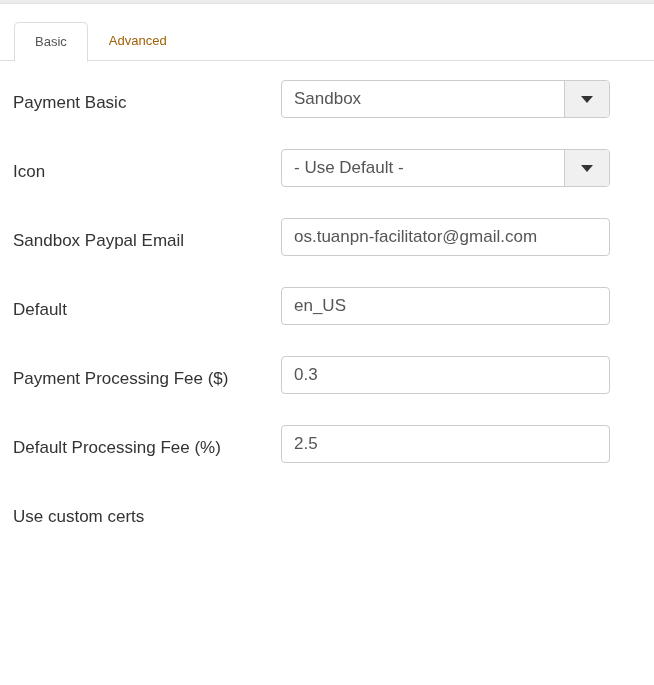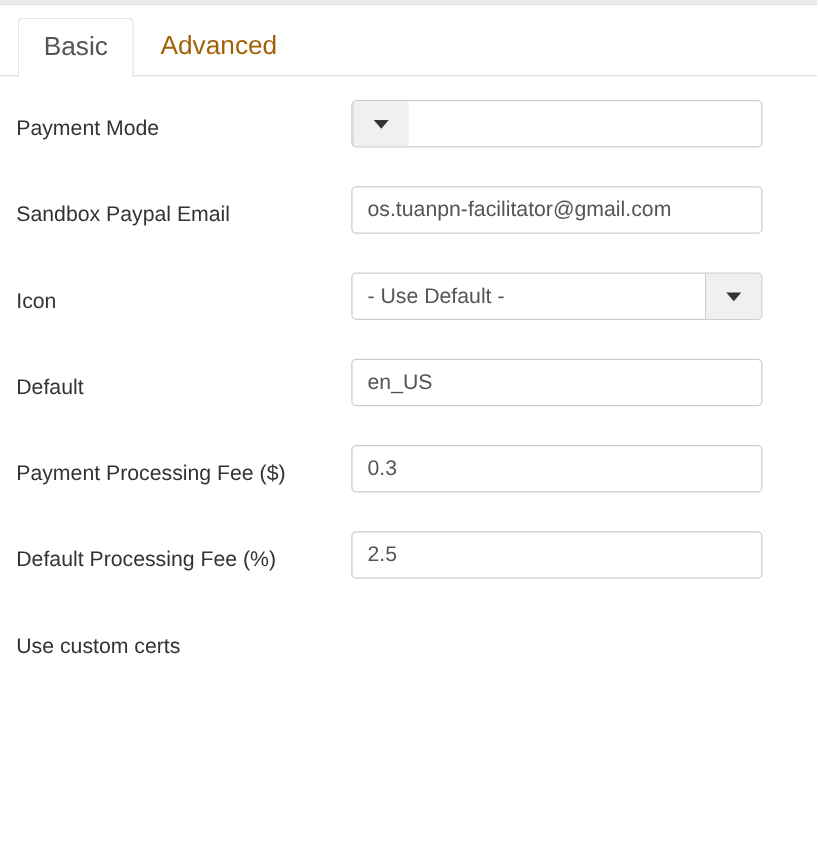--- a/index.html
+++ b/index.html
@@ -39,21 +39,21 @@
     position: absolute;
     left: 0;
     right: 0;
     bottom: 0;
     height: 1px;
     background: #dddddd;
   }
   .tab {
     position: relative;
     z-index: 2;
-    font-size: 21px;
+    font-size: 13px;
     line-height: 1;
     padding: 12px 20px 13px 20px;
     margin-bottom: 0;
     border: 1px solid transparent;
     border-radius: 5px 5px 0 0;
     cursor: pointer;
     white-space: nowrap;
     box-sizing: border-box;
   }
   .tab.active {
@@ -161,50 +161,51 @@
     <span>Basic</span>
   </div>
   <div class="tab inactive">
     <span>Advanced</span>
   </div>
 </div>
 
 <div class="form">
 
   <div class="form-row">
-    <div class="label-cell">Payment Mode</div>
+    <div class="label-cell">Payment Basic</div>
     <div class="control-cell">
       <div class="select-wrap">
+        <div class="select-value">Sandbox</div>
         <div class="select-arrow-btn">
           <span class="caret"></span>
         </div>
       </div>
-    </div>
-  </div>
-
-  <div class="form-row">
-    <div class="label-cell">Sandbox Paypal Email</div>
-    <div class="control-cell">
-      <input class="text-input" type="text" value="os.tuanpn-facilitator@gmail.com" style="">
     </div>
   </div>
 
   <div class="form-row">
     <div class="label-cell">Icon</div>
     <div class="control-cell">
       <div class="select-wrap">
         <div class="select-value">- Use Default -</div>
         <div class="select-arrow-btn">
           <span class="caret"></span>
         </div>
       </div>
     </div>
   </div>
 
   <div class="form-row">
+    <div class="label-cell">Sandbox Paypal Email</div>
+    <div class="control-cell">
+      <input class="text-input" type="text" value="os.tuanpn-facilitator@gmail.com" style="">
+    </div>
+  </div>
+
+  <div class="form-row">
     <div class="label-cell">Default</div>
     <div class="control-cell">
       <input class="text-input" type="text" value="en_US" style="">
     </div>
   </div>
 
   <div class="form-row">
     <div class="label-cell">Payment Processing Fee ($)</div>
     <div class="control-cell">
       <input class="text-input" type="text" value="0.3" style="">

